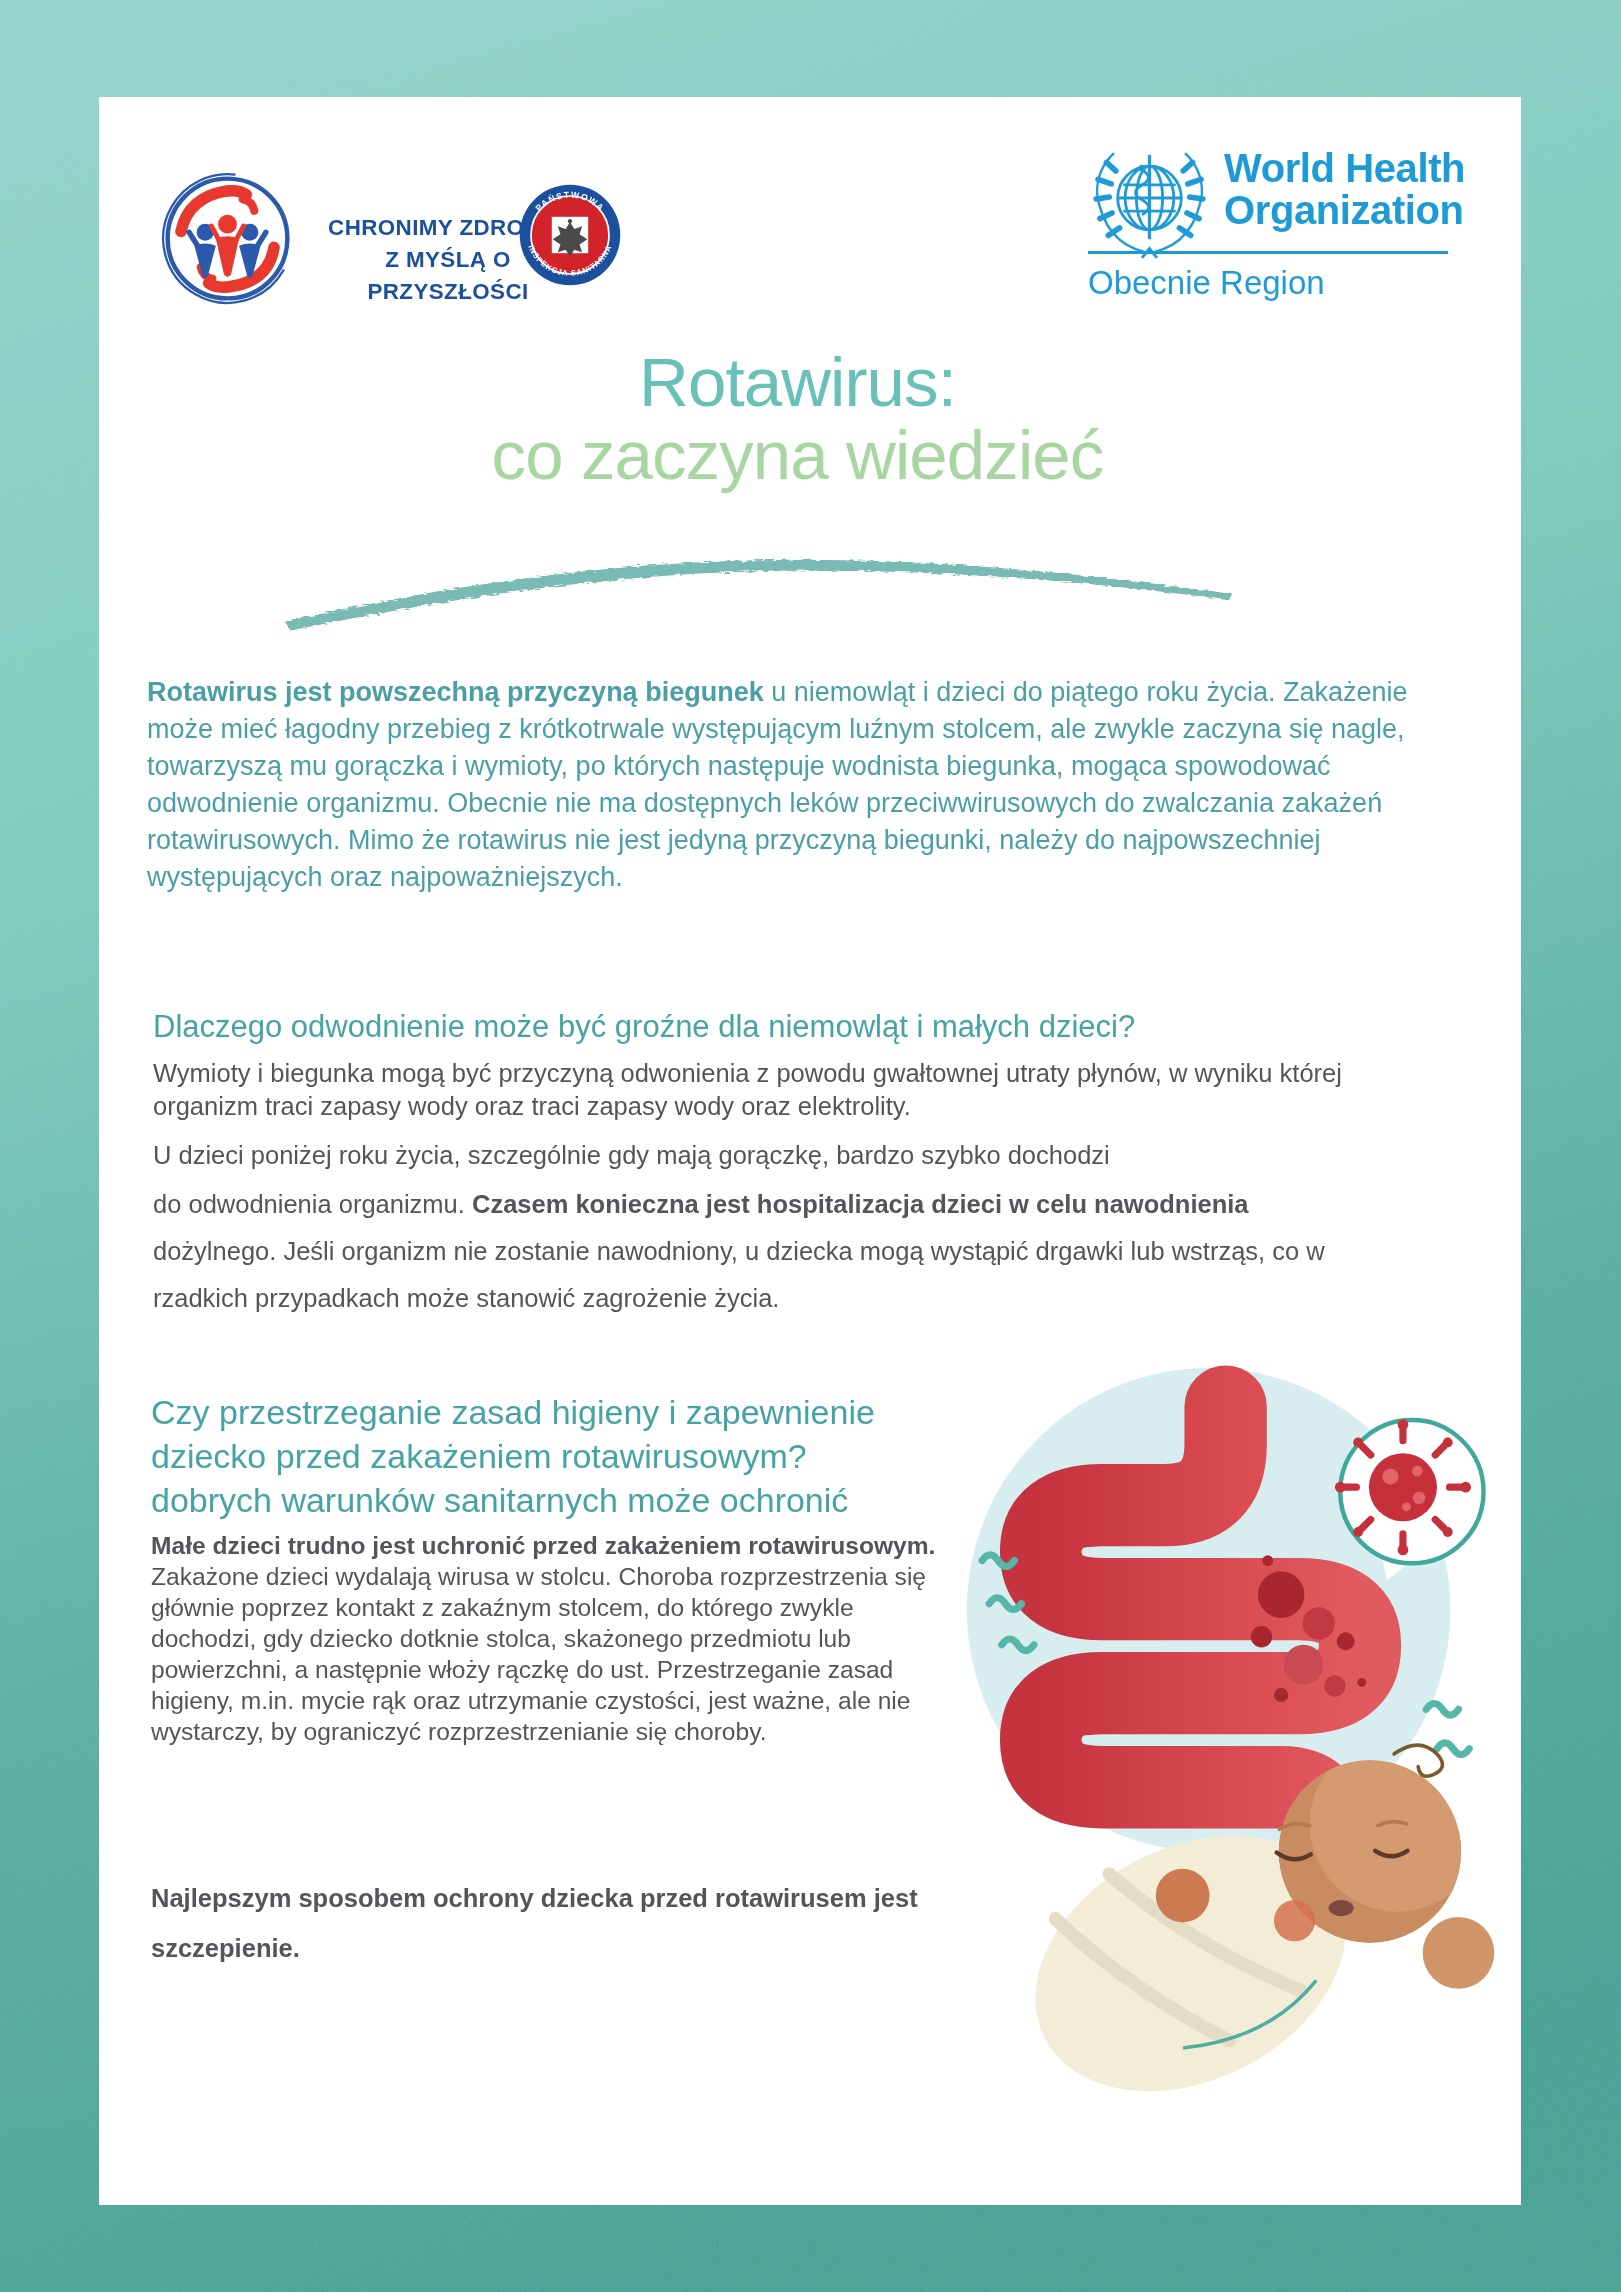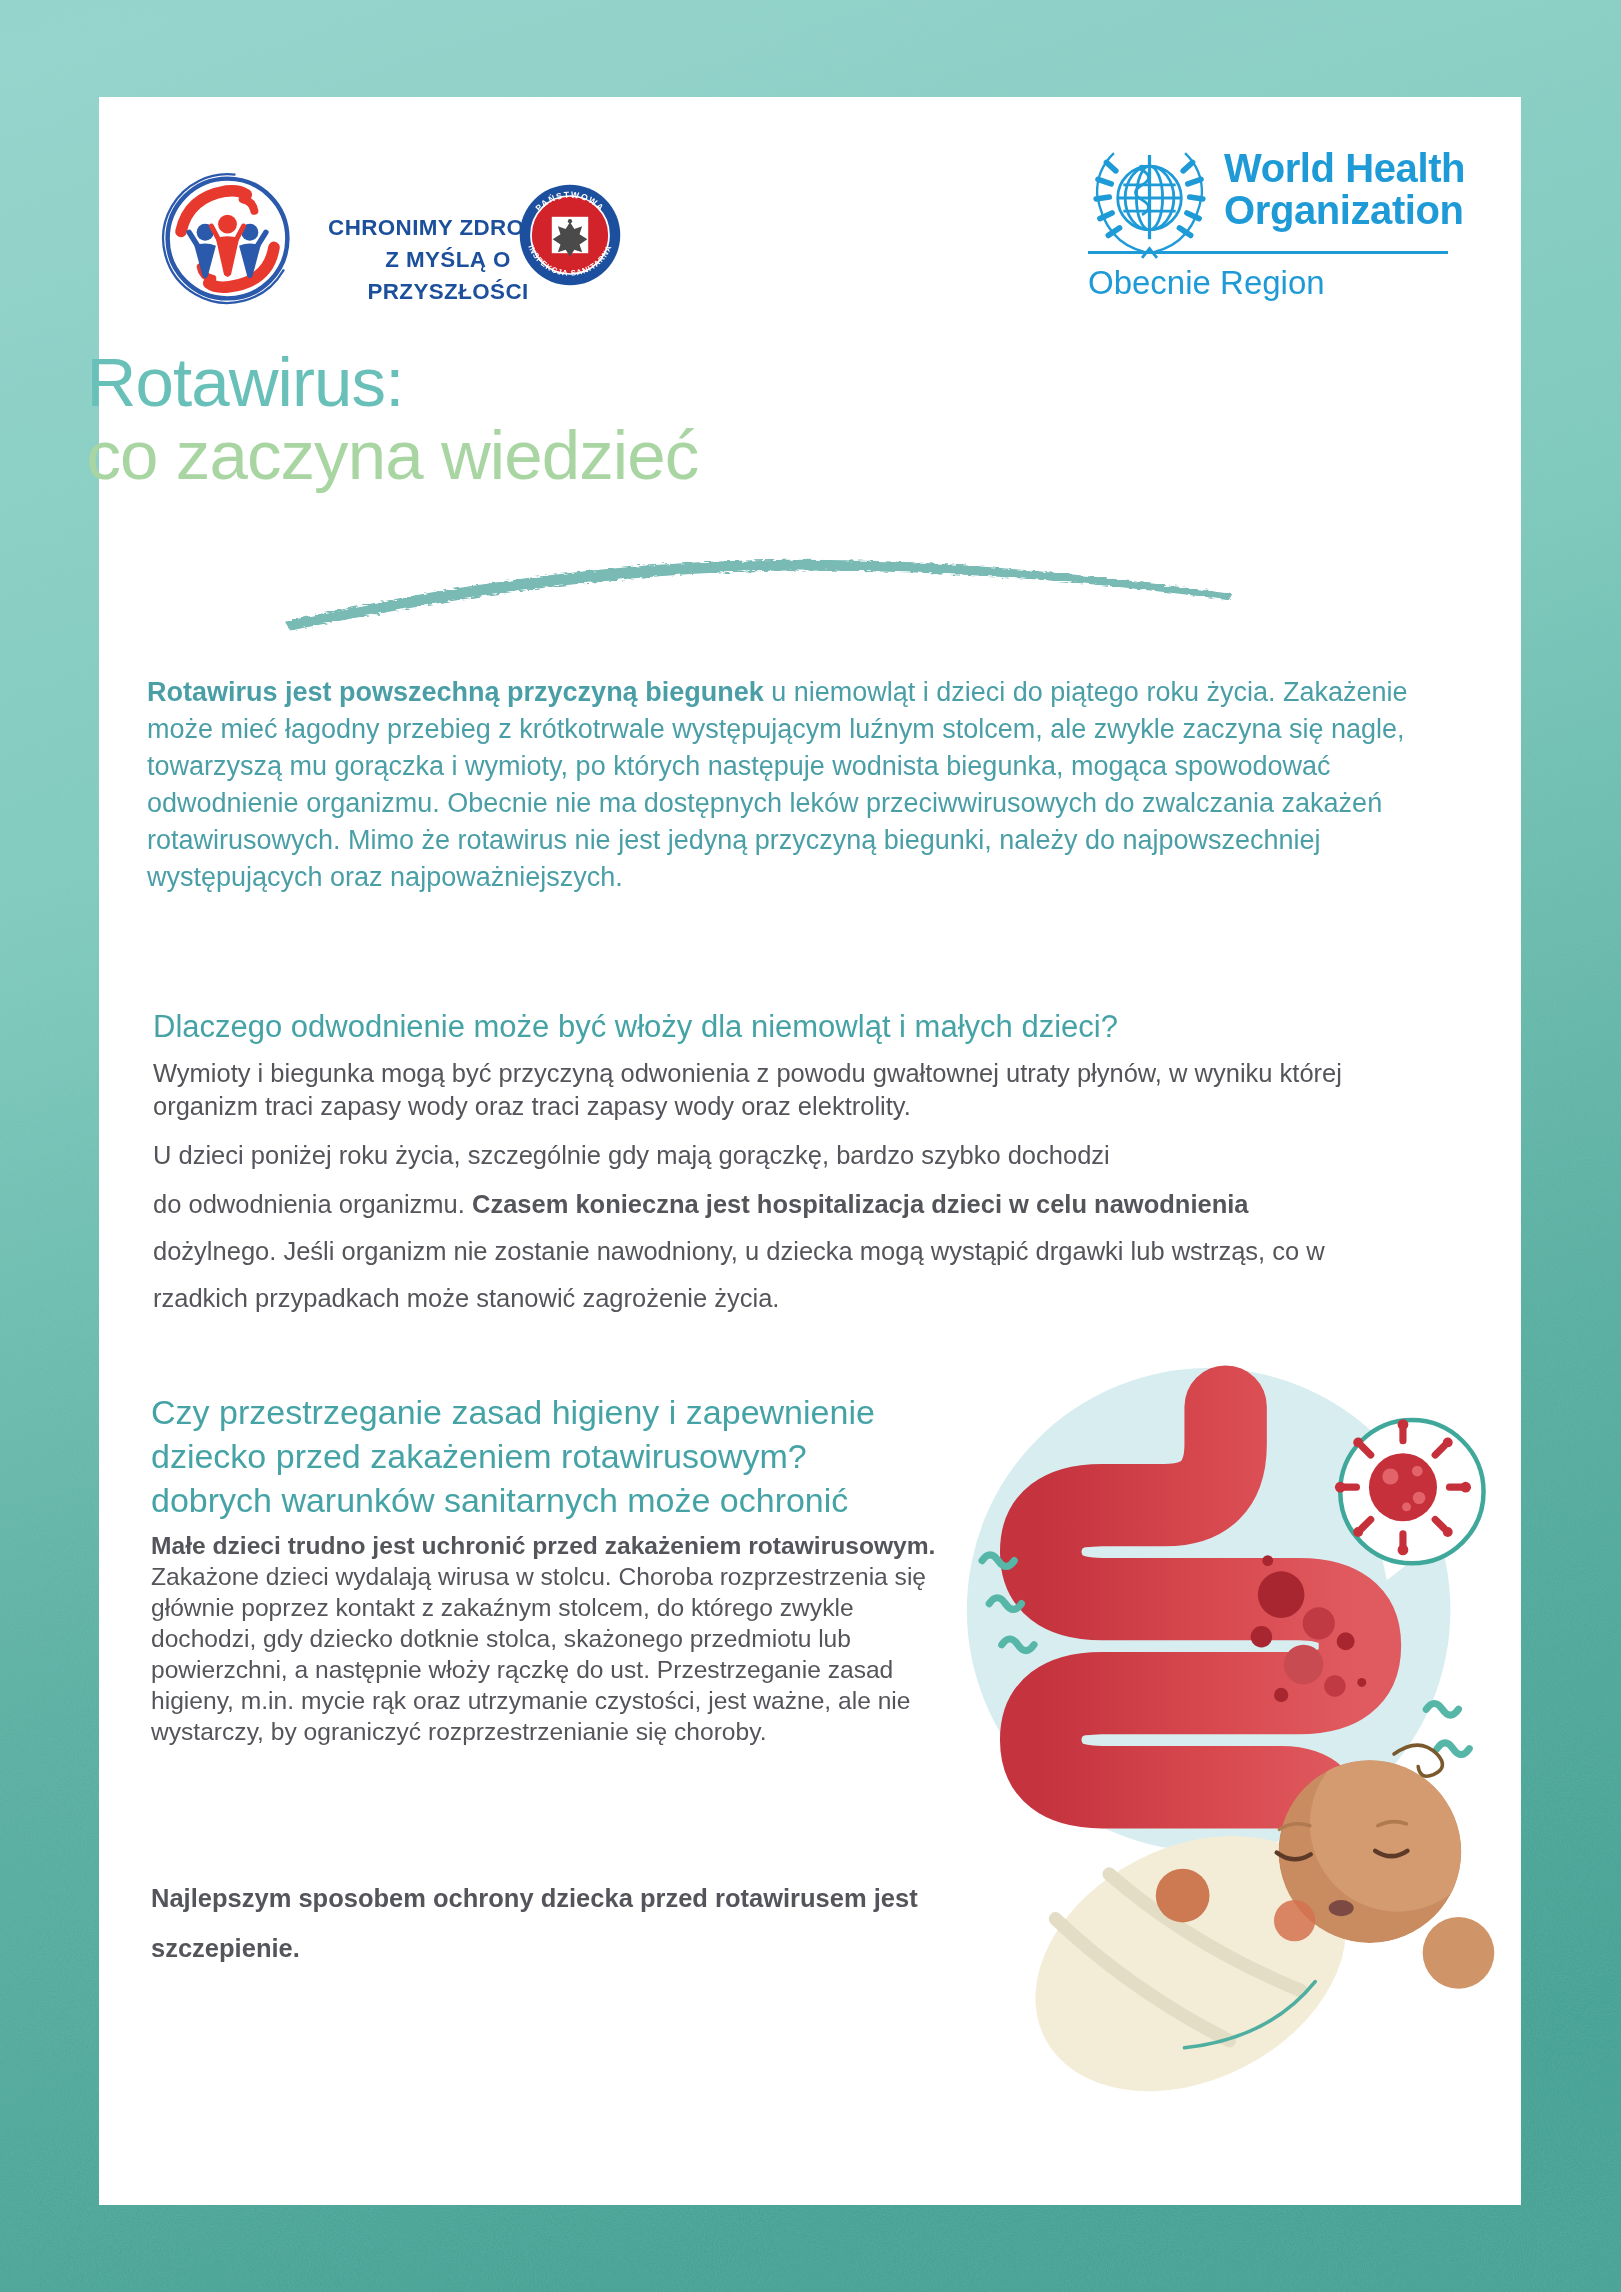--- a/index.html
+++ b/index.html
@@ -20,21 +20,21 @@
   .tagline{position:absolute;left:204px;top:115px;width:290px;text-align:center;
            color:var(--logo_blue);font-weight:bold;font-size:22.4px;line-height:32px;letter-spacing:0.4px}
   .badge{position:absolute;left:419px;top:86px;width:104px;height:104px}
   .who-emblem{position:absolute;left:985px;top:43px;width:131px;height:131px}
   .who-name{position:absolute;left:1125px;top:50px;color:var(--who_blue);
             font-weight:bold;font-size:40px;line-height:42px;letter-spacing:-0.4px}
   .who-divider{position:absolute;left:989px;top:154px;width:360px;height:2.7px;background:var(--who_blue)}
   .who-region{position:absolute;left:989px;top:167px;color:var(--who_blue);font-size:33px}
 
   
-  .title{position:absolute;left:0;top:249px;width:1422px;text-align:left;
+  .title{position:absolute;left:0;top:249px;width:1422px;text-align:center;
          font-size:69px;line-height:73px;letter-spacing:-0.9px}
   .title span{display:block;transform:translateX(-12.5px)}
   .title .l1{color:var(--title_teal)}
   .title .l2{color:var(--title_green)}
 
   .swoosh{position:absolute;left:177px;top:451px;width:967px;height:90px}
 
   
   .intro{position:absolute;left:48px;top:577px;width:1290px;
          font-size:27px;line-height:37px;color:var(--intro_text)}
@@ -183,21 +183,21 @@
         <filter id="rough" x="-5%" y="-20%" width="110%" height="140%">
           <feTurbulence type="fractalNoise" baseFrequency="0.11 0.5" numOctaves="2" seed="7" result="t"></feTurbulence>
           <feDisplacementMap in="SourceGraphic" in2="t" scale="6"></feDisplacementMap>
         </filter>
       </defs>
       <path filter="url(#rough)" fill="#79bab5" d="M 10 82 C 250 28 432 14 570 13 C 748 12 908 29 1068 51 L 1064 58 C 906 37 750 24 572 25 C 436 26 258 42 16 92 Z"></path>
     </svg>
 
     <p class="intro"><b>Rotawirus jest powszechną przyczyną biegunek</b><span> u niemowląt i dzieci do piątego roku życia. Zakażenie może mieć łagodny przebieg z krótkotrwale występującym luźnym stolcem, ale zwykle zaczyna się nagle, towarzyszą mu gorączka i wymioty, po których następuje wodnista biegunka, mogąca spowodować odwodnienie organizmu. Obecnie nie ma dostępnych leków przeciwwirusowych do zwalczania zakażeń rotawirusowych. Mimo że rotawirus nie jest jedyną przyczyną biegunki, należy do najpowszechniej występujących oraz najpoważniejszych.</span></p>
 
-    <h2 class="s1-heading" style="font-weight:normal">Dlaczego odwodnienie może być włoży dla niemowląt i małych dzieci?</h2>
+    <h2 class="s1-heading" style="font-weight:normal">Dlaczego odwodnienie może być groźne dla niemowląt i małych dzieci?</h2>
     <p class="s1-p1">Wymioty i biegunka mogą być przyczyną odwonienia z powodu gwałtownej utraty płynów, w wyniku której organizm traci zapasy wody oraz traci zapasy wody oraz elektrolity.</p>
     <p class="s1-p2">U dzieci poniżej roku życia, szczególnie gdy mają gorączkę, bardzo szybko dochodzi</p>
     <p class="s1-p3"><span>do odwodnienia organizmu. </span><b>Czasem konieczna jest hospitalizacja dzieci w celu nawodnienia</b><span> dożylnego. Jeśli organizm nie zostanie nawodniony, u dziecka mogą wystąpić drgawki lub wstrząs, co w rzadkich przypadkach może stanowić zagrożenie życia.</span></p>
 
     <h2 class="s2-heading" style="font-weight:normal">
       <span>Czy przestrzeganie zasad higieny i zapewnienie</span>
       <span>dziecko przed zakażeniem rotawirusowym?</span>
       <span>dobrych warunków sanitarnych może ochronić</span>
     </h2>
     <p class="s2-p1"><b>Małe dzieci trudno jest uchronić przed zakażeniem rotawirusowym.</b><span> Zakażone dzieci wydalają wirusa w stolcu. Choroba rozprzestrzenia się głównie poprzez kontakt z zakaźnym stolcem, do którego zwykle dochodzi, gdy dziecko dotknie stolca, skażonego przedmiotu lub powierzchni, a następnie włoży rączkę do ust. Przestrzeganie zasad higieny, m.in. mycie rąk oraz utrzymanie czystości, jest ważne, ale nie wystarczy, by ograniczyć rozprzestrzenianie się choroby.</span></p>

